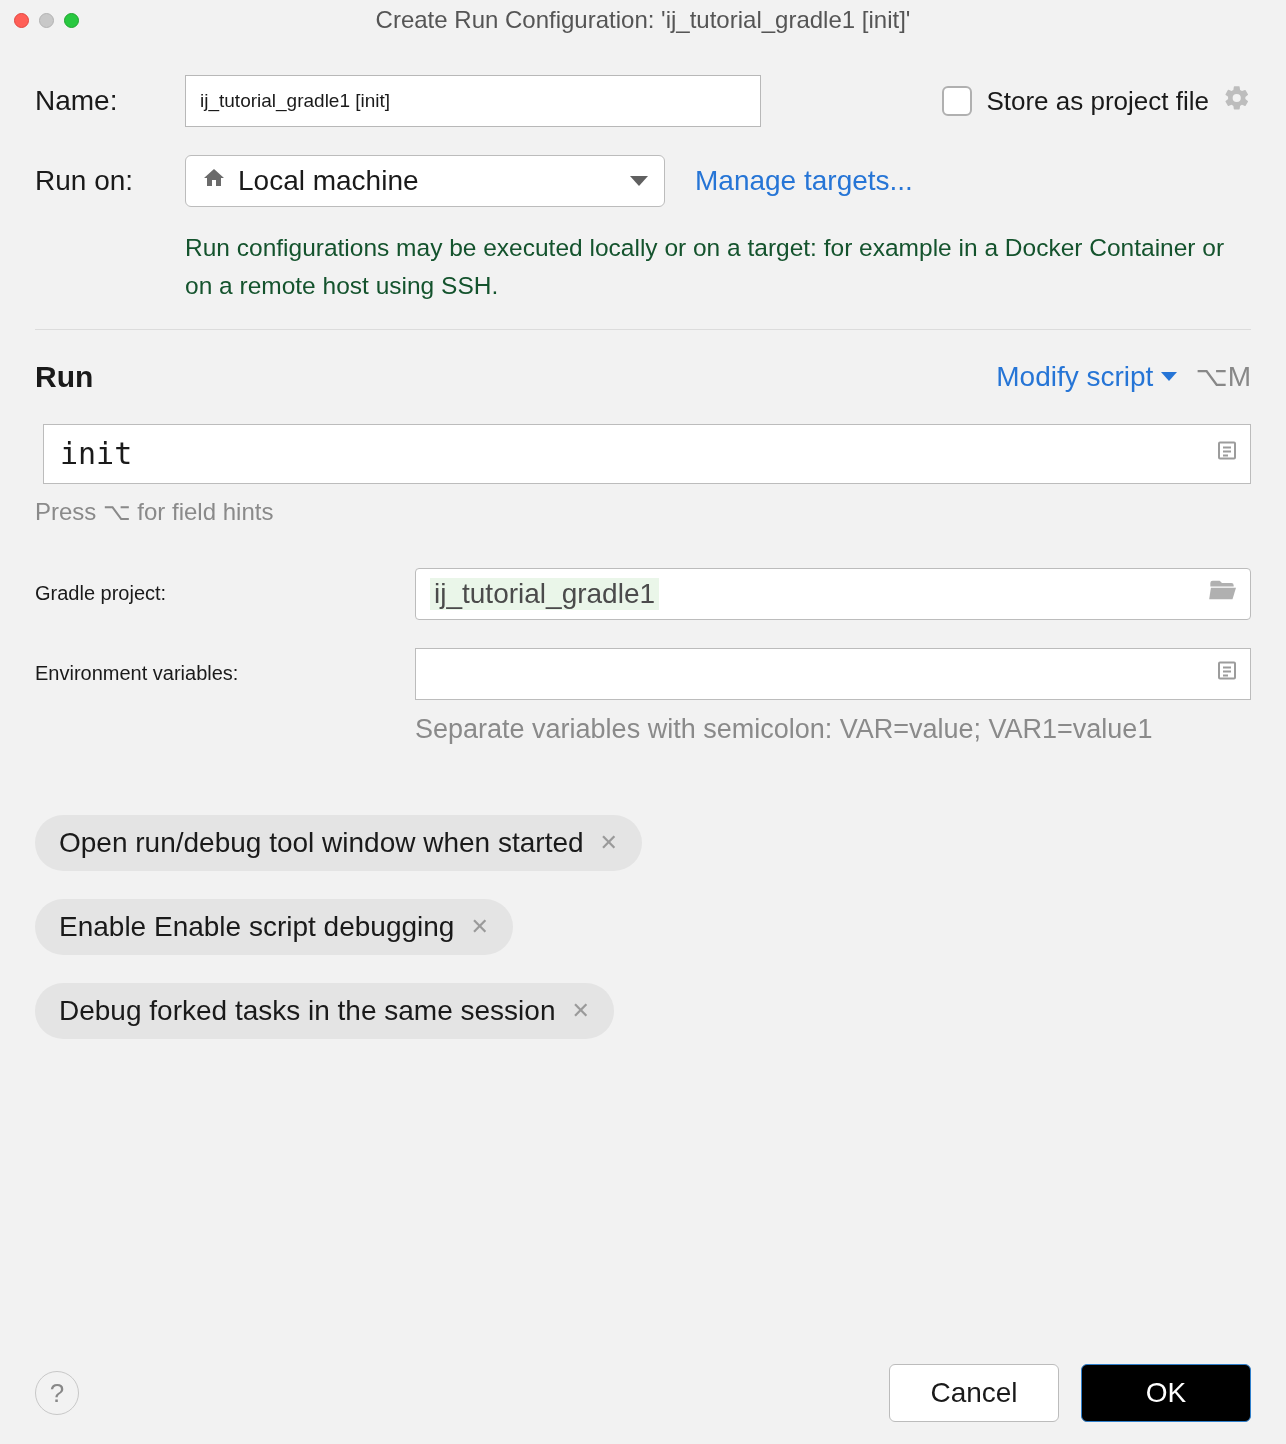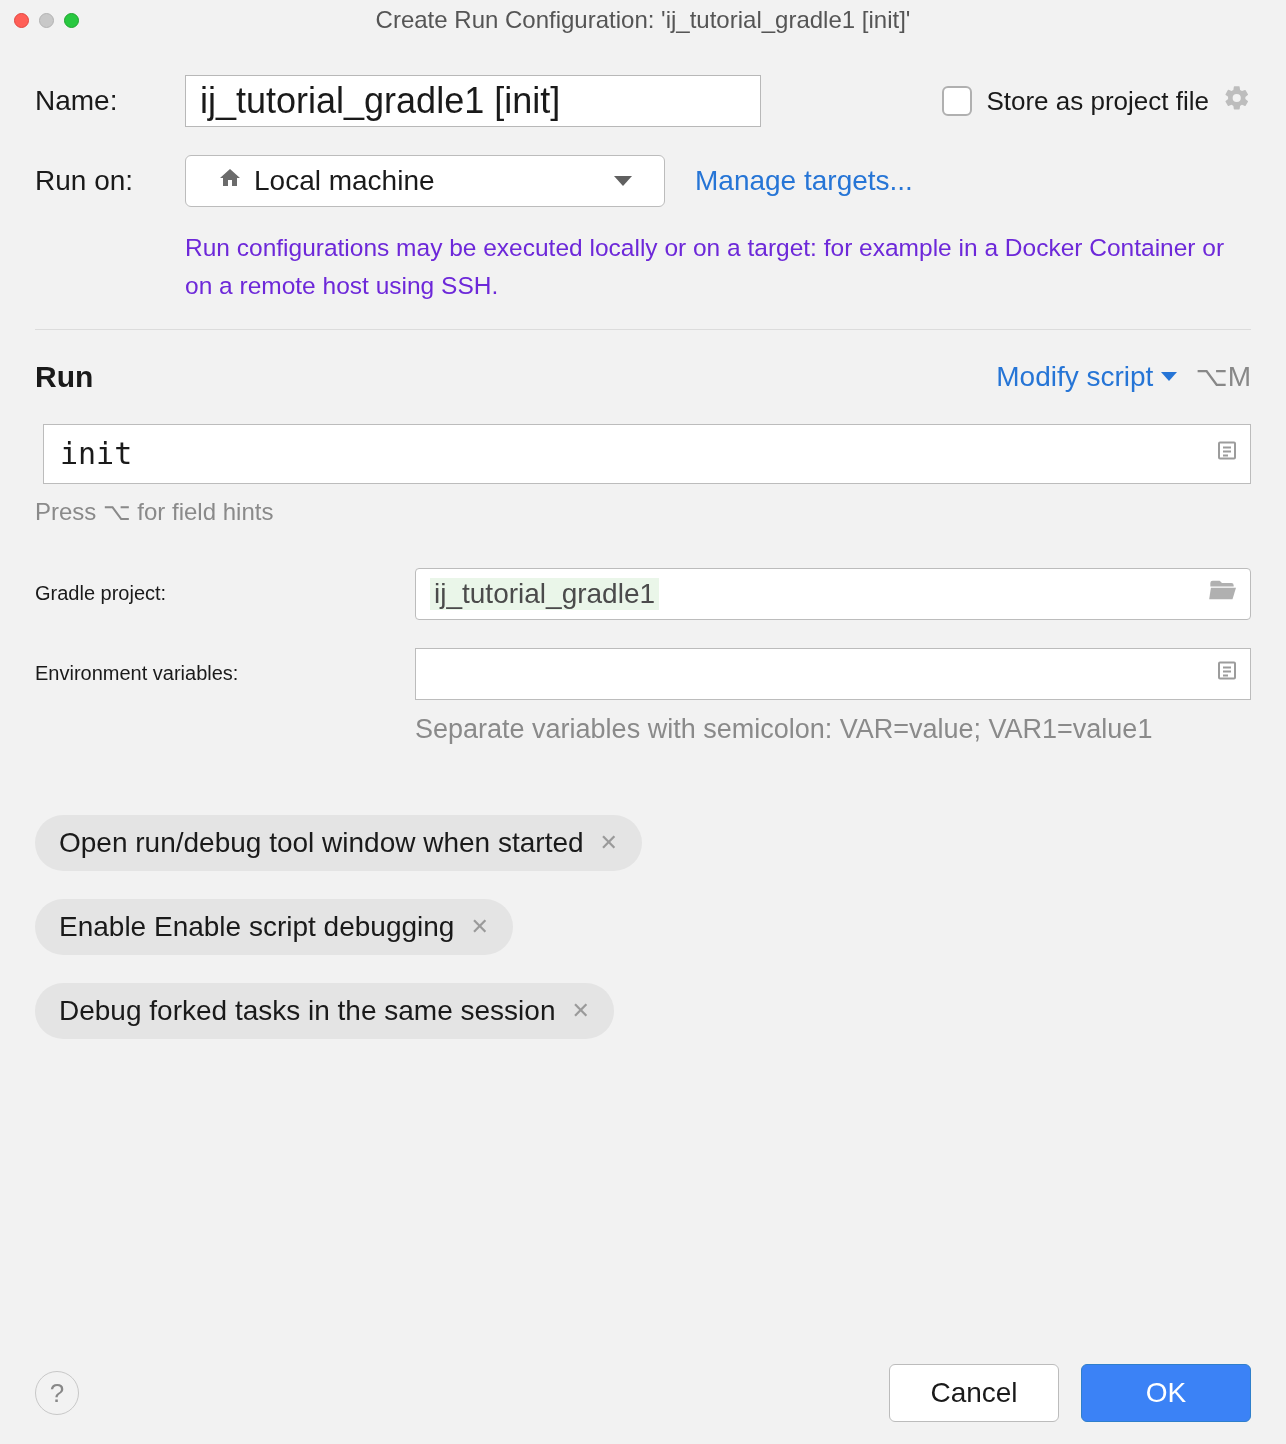--- a/index.html
+++ b/index.html
@@ -43,21 +43,21 @@
   .label-col {
     width: 150px;
     font-size: 28px;
     color: #1a1a1a;
   }
 
   .text-input {
     height: 52px;
     border: 1px solid #b8b8b8;
     background: #fff;
-    font-size: 36px;
+    font-size: 19px;
     padding: 0 14px;
     color: #1a1a1a;
     font-family: inherit;
   }
 
   .store-group {
     display: flex;
     align-items: center;
     gap: 14px;
     margin-left: auto;
@@ -71,38 +71,38 @@
   .gear-icon { color: #bdbdbd; }
 
   .select {
     height: 52px;
     width: 480px;
     border: 1px solid #bcbcbc;
     border-radius: 6px;
     background: #fff;
     display: flex;
     align-items: center;
-    padding: 0 32px;
+    padding: 0 16px;
     font-size: 28px;
     position: relative;
   }
   .select .caret {
     margin-left: auto;
     width: 0; height: 0;
     border-left: 9px solid transparent;
     border-right: 9px solid transparent;
     border-top: 10px solid #606060;
   }
   .home-icon { color: #6b6b6b; margin-right: 12px; }
 
   .link { color: #2675d6; font-size: 28px; cursor: pointer; }
 
   .hint {
     font-size: 24.5px;
-    color: #6d28d9;
+    color: #14532d;
     line-height: 1.55;
     margin-left: 150px;
     margin-top: -6px;
     margin-bottom: 24px;
   }
 
   .divider {
     height: 1px;
     background: #dcdcdc;
     margin: 14px 0 30px 0;
@@ -225,21 +225,21 @@
     min-width: 170px;
     height: 58px;
     border-radius: 6px;
     font-size: 28px;
     display: flex;
     align-items: center;
     justify-content: center;
     cursor: pointer;
   }
   .btn-secondary { background: #fff; border: 1px solid #bcbcbc; color: #1a1a1a; }
-  .btn-primary { background: #3b82f6; border: 1px solid #2f7fcb; color: #fff; }
+  .btn-primary { background: #000000; border: 1px solid #2f7fcb; color: #fff; }
 </style>
 </head>
 <body>
 
 <div class="titlebar">
   <div class="traffic">
     <div class="tl tl-close"></div>
     <div class="tl tl-min"></div>
     <div class="tl tl-max"></div>
   </div>

